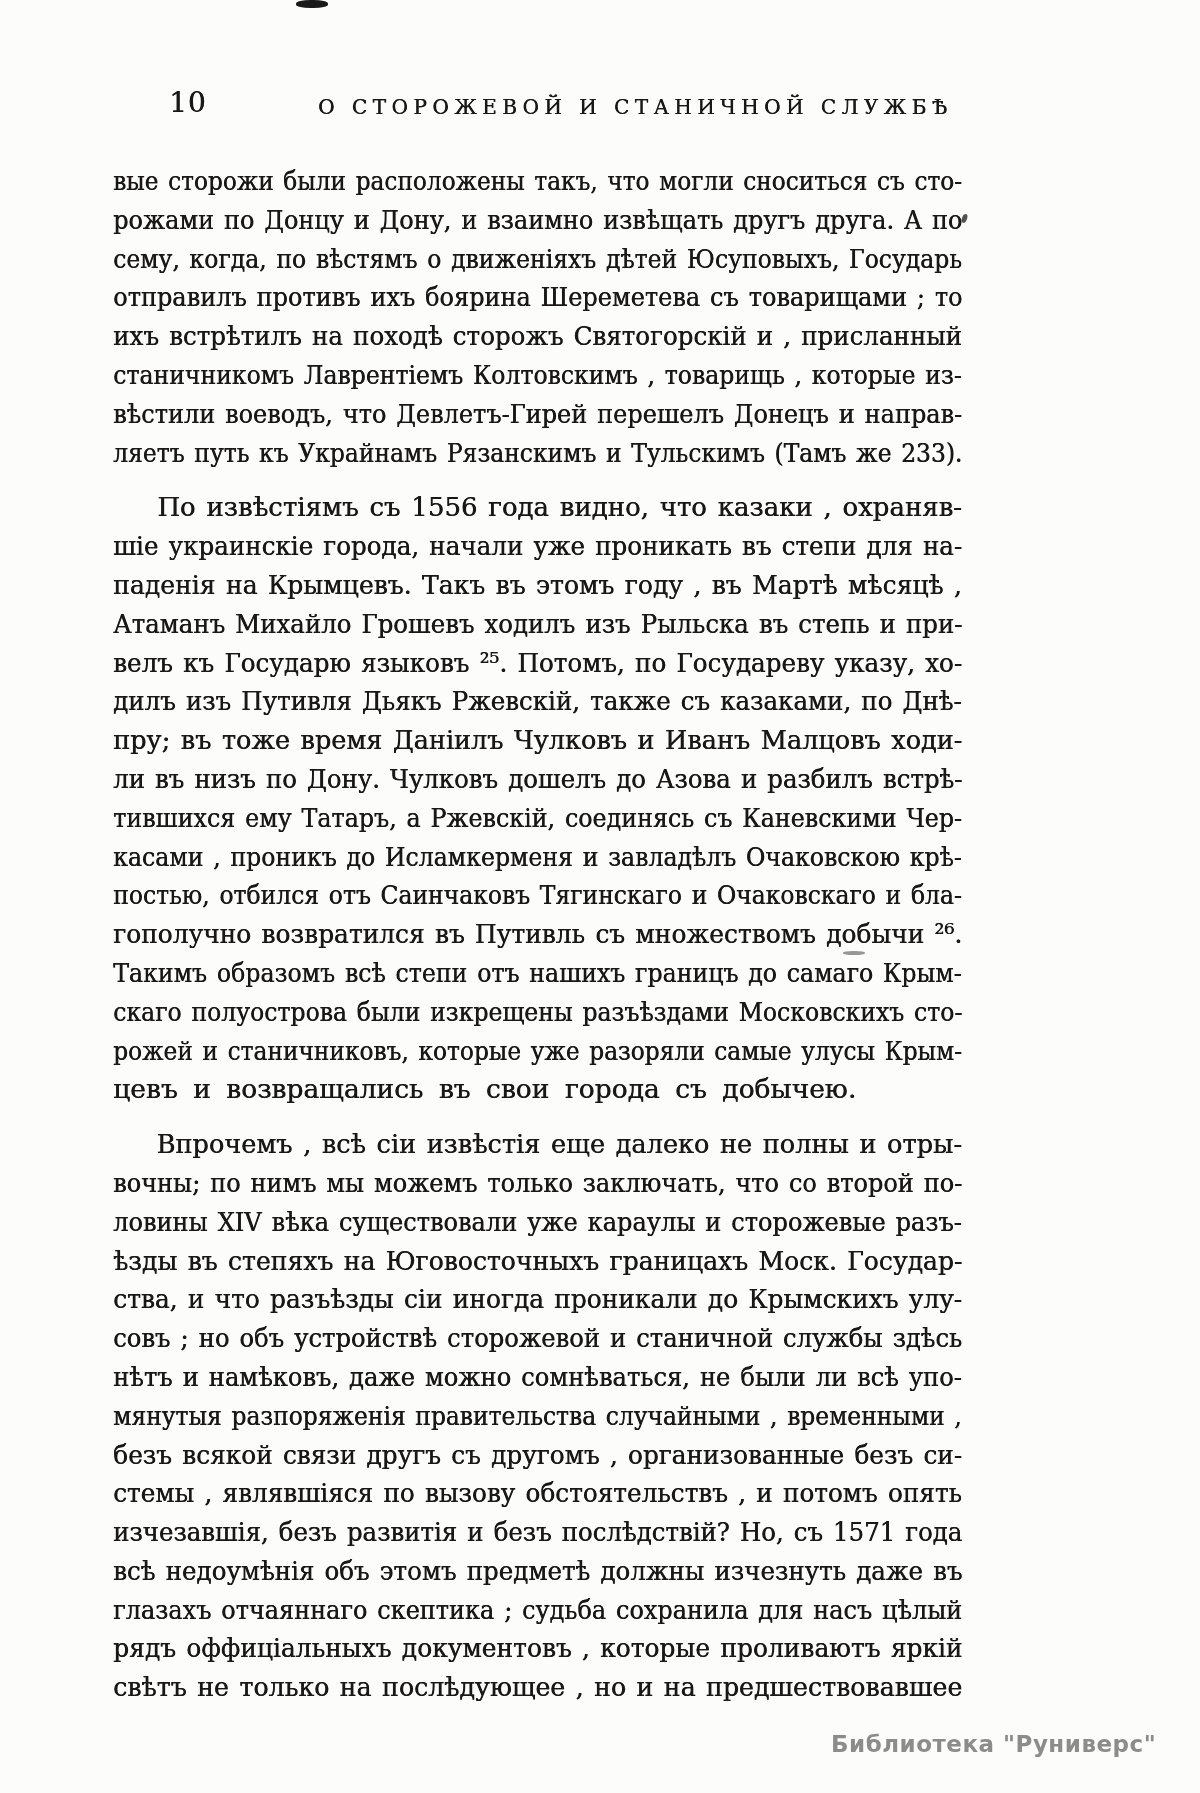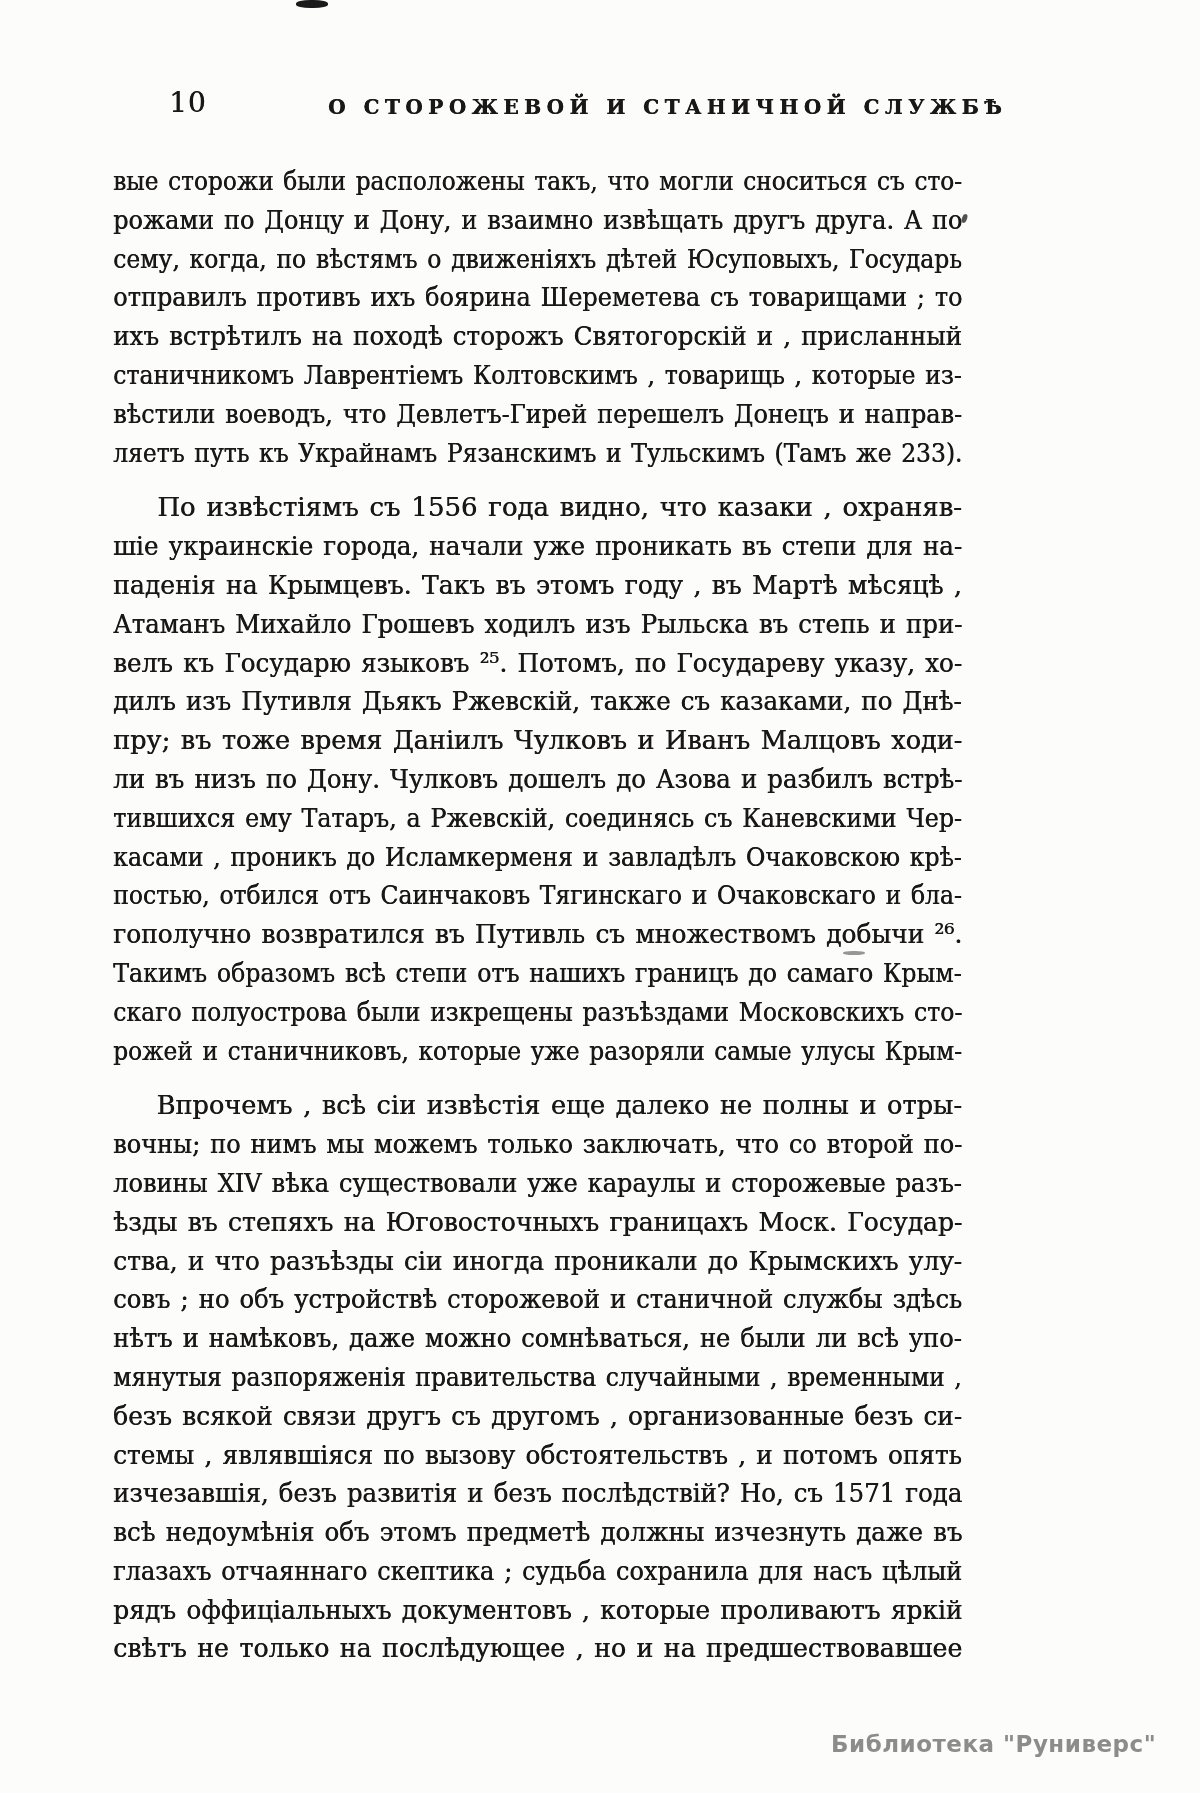--- a/index.html
+++ b/index.html
@@ -16,24 +16,24 @@
     position: absolute;
     left: 126px;
     top: 86px;
     font-size: 28px;
     letter-spacing: 1px;
     text-shadow: 0.5px 0 0 currentColor;
     margin-left: 43px;
   }
   .running-title {
     position: absolute;
-    left: 328px;
+    left: 318px;
     top: 95px;
     font-size: 20px;
-    font-weight: bold;
+    font-weight: normal;
     letter-spacing: 5.5px;
     white-space: nowrap;
     text-shadow: 0.4px 0 0 currentColor;
   }
   .body-text {
     position: absolute;
     left: 113px;
     top: 162px;
     width: 849px;
   }
@@ -97,20 +97,21 @@
         <div class="line" style="transform-origin: 0px 50%; transform: scaleX(0.924837);">дилъ изъ Путивля Дьякъ Ржевскій, также съ казаками, по Днѣ-</div>
         <div class="line" style="transform-origin: 0px 50%; transform: scaleX(0.963678);">пру; въ тоже время Даніилъ Чулковъ и Иванъ Малцовъ ходи-</div>
         <div class="line" style="transform-origin: 0px 50%; transform: scaleX(0.921824);">ли въ низъ по Дону. Чулковъ дошелъ до Азова и разбилъ встрѣ-</div>
         <div class="line" style="transform-origin: 0px 50%; transform: scaleX(0.897463);">тившихся ему Татаръ, а Ржевскій, соединясь съ Каневскими Чер-</div>
         <div class="line" style="transform-origin: 0px 50%; transform: scaleX(0.890871);">касами , проникъ до Исламкерменя и завладѣлъ Очаковскою крѣ-</div>
         <div class="line" style="transform-origin: 0px 50%; transform: scaleX(0.885297);">постью, отбился отъ Саинчаковъ Тягинскаго и Очаковскаго и бла-</div>
         <div class="line" style="transform-origin: 0px 50%; transform: scaleX(0.939159);">гополучно возвратился въ Путивль съ множествомъ добычи ²⁶.</div>
         <div class="line" style="transform-origin: 0px 50%; transform: scaleX(0.892744);">Такимъ образомъ всѣ степи отъ нашихъ границъ до самаго Крым-</div>
         <div class="line" style="transform-origin: 0px 50%; transform: scaleX(0.889005);">скаго полуострова были изкрещены разъѣздами Московскихъ сто-</div>
         <div class="line" style="transform-origin: 0px 50%; transform: scaleX(0.878882);">рожей и станичниковъ, которые уже разоряли самые улусы Крым-</div>
+        <div class="line line-short">цевъ и возвращались въ свои города съ добычею.</div>
       </div>
     <div class="paragraph">
         <div class="line line-indent" style="transform-origin: 0px 50%; transform: scaleX(0.96587);">Впрочемъ , всѣ сіи извѣстія еще далеко не полны и отры-</div>
         <div class="line" style="transform-origin: 0px 50%; transform: scaleX(0.906083);">вочны; по нимъ мы можемъ только заключать, что со второй по-</div>
         <div class="line" style="transform-origin: 0px 50%; transform: scaleX(0.908021);">ловины XIV вѣка существовали уже караулы и сторожевые разъ-</div>
         <div class="line" style="transform-origin: 0px 50%; transform: scaleX(0.945434);">ѣзды въ степяхъ на Юговосточныхъ границахъ Моск. Государ-</div>
         <div class="line" style="transform-origin: 0px 50%; transform: scaleX(0.938122);">ства, и что разъѣзды сіи иногда проникали до Крымскихъ улу-</div>
         <div class="line" style="transform-origin: 0px 50%; transform: scaleX(0.915858);">совъ ; но объ устройствѣ сторожевой и станичной службы здѣсь</div>
         <div class="line" style="transform-origin: 0px 50%; transform: scaleX(0.912903);">нѣтъ и намѣковъ, даже можно сомнѣваться, не были ли всѣ упо-</div>
         <div class="line" style="transform-origin: 0px 50%; transform: scaleX(0.882536);">мянутыя разпоряженія правительства случайными , временными ,</div>

